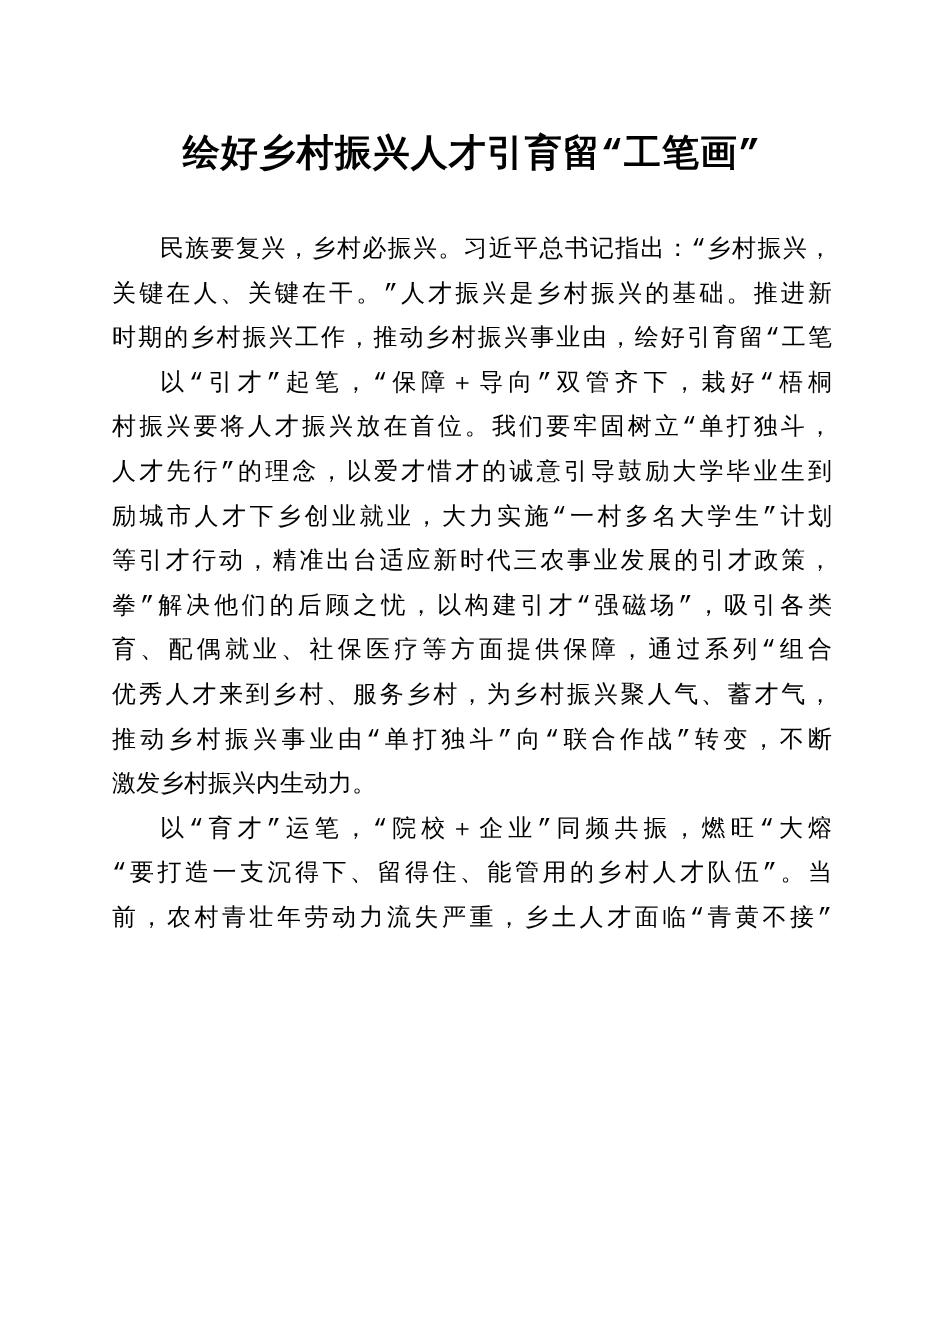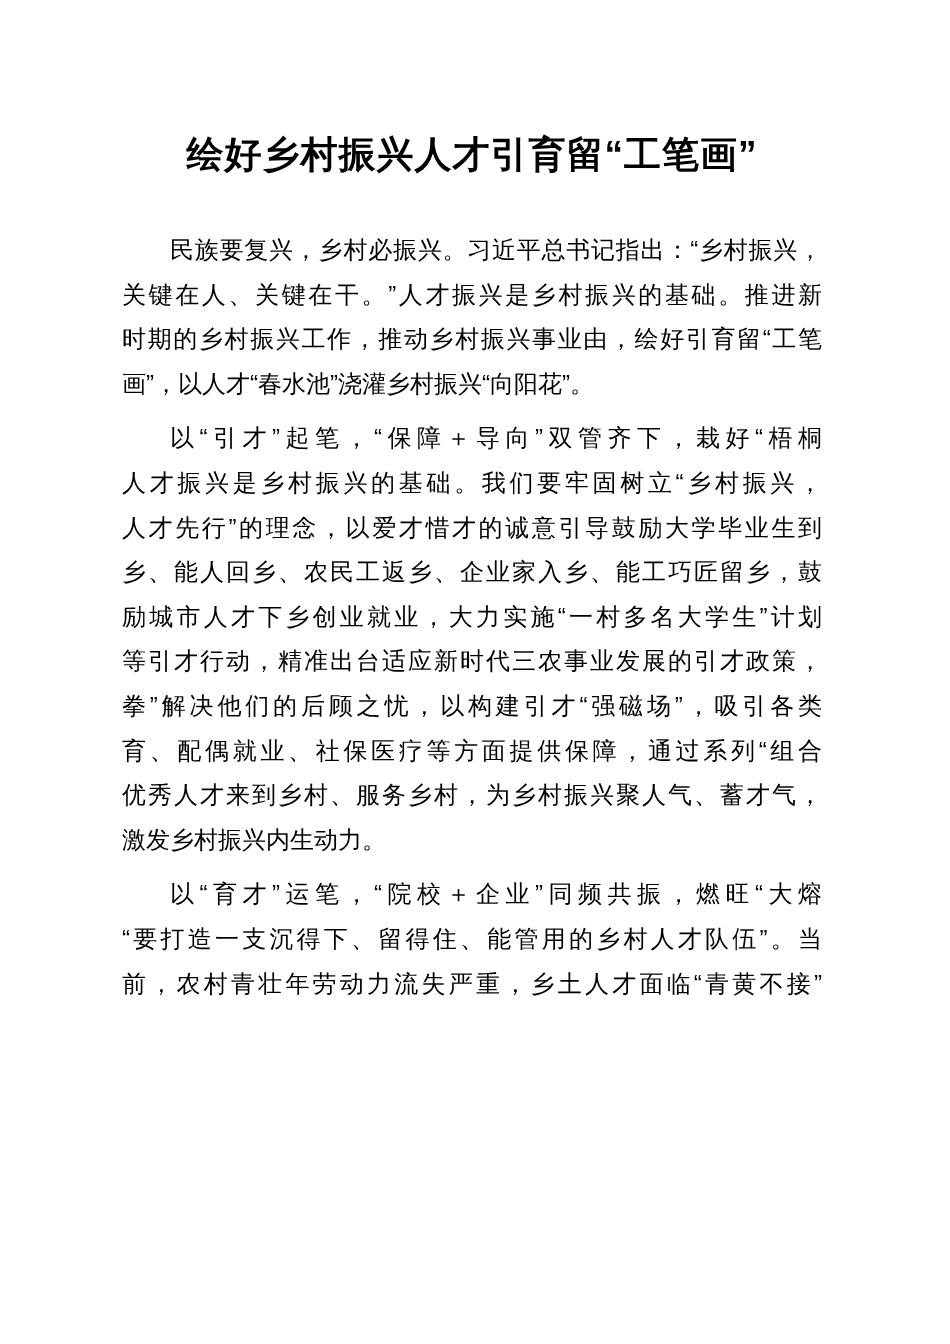--- a/index.html
+++ b/index.html
@@ -6,21 +6,21 @@
     margin: 0;
     padding: 0;
     background: #ffffff;
   }
   .page {
     position: relative;
     width: 950px;
     height: 1344px;
     background: #ffffff;
     color: #000000;
-    font-family: Liberation Sans, sans-serif;
+    font-family: Liberation Mono, monospace;
     overflow: hidden;
   }
   .content {
     position: absolute;
     left: 112px;
     top: 0;
     width: 720px;
     padding-top: 132px;
   }
   .doc-title {
@@ -29,21 +29,21 @@
     line-height: 46px;
     font-weight: 700;
     text-align: center;
     letter-spacing: 1px;
     white-space: nowrap;
   }
   .doc-body {
     margin-top: 50px;
   }
   .paragraph {
-    margin: 10px;
+    margin: 0;
     padding: 0;
   }
   .text-line {
     font-size: 24px;
     line-height: 44.6px;
     height: 44.6px;
     white-space: nowrap;
     overflow: hidden;
     text-align: justify;
     text-align-last: justify;
@@ -59,32 +59,31 @@
 <body>
 
 <div class="page">
   <div class="content">
     <h1 class="doc-title">绘好乡村振兴人才引育留“工笔画”</h1>
     <div class="doc-body" id="doc-body">
         <div class="paragraph">
           <div class="text-line first-line">民族要复兴，乡村必振兴。习近平总书记指出：“乡村振兴，</div>
           <div class="text-line">关键在人、关键在干。”人才振兴是乡村振兴的基础。推进新</div>
           <div class="text-line">时期的乡村振兴工作，推动乡村振兴事业由，绘好引育留“工笔</div>
-          <div class="text-line para-end">画”，以人才“春水池”浇灌乡村振兴“向阳花”。</div>
         </div>
         <div class="paragraph">
           <div class="text-line first-line">以“引才”起笔，“保障＋导向”双管齐下，栽好“梧桐</div>
-          <div class="text-line">人才振兴是乡村振兴的基础。我们要牢固树立“乡村振兴，</div>
+          <div class="text-line">村振兴要将人才振兴放在首位。我们要牢固树立“单打独斗，</div>
           <div class="text-line">人才先行”的理念，以爱才惜才的诚意引导鼓励大学毕业生到</div>
-          <div class="text-line">乡、能人回乡、农民工返乡、企业家入乡、能工巧匠留乡，鼓</div>
           <div class="text-line">励城市人才下乡创业就业，大力实施“一村多名大学生”计划</div>
           <div class="text-line">等引才行动，精准出台适应新时代三农事业发展的引才政策，</div>
           <div class="text-line">拳”解决他们的后顾之忧，以构建引才“强磁场”，吸引各类</div>
           <div class="text-line">育、配偶就业、社保医疗等方面提供保障，通过系列“组合</div>
           <div class="text-line">优秀人才来到乡村、服务乡村，为乡村振兴聚人气、蓄才气，</div>
+          <div class="text-line">推动乡村振兴事业由“单打独斗”向“联合作战”转变，不断</div>
           <div class="text-line para-end">激发乡村振兴内生动力。</div>
         </div>
         <div class="paragraph">
           <div class="text-line first-line">以“育才”运笔，“院校＋企业”同频共振，燃旺“大熔</div>
           <div class="text-line">“要打造一支沉得下、留得住、能管用的乡村人才队伍”。当</div>
           <div class="text-line">前，农村青壮年劳动力流失严重，乡土人才面临“青黄不接”</div>
         </div>
       </div>
   </div>
 </div>

